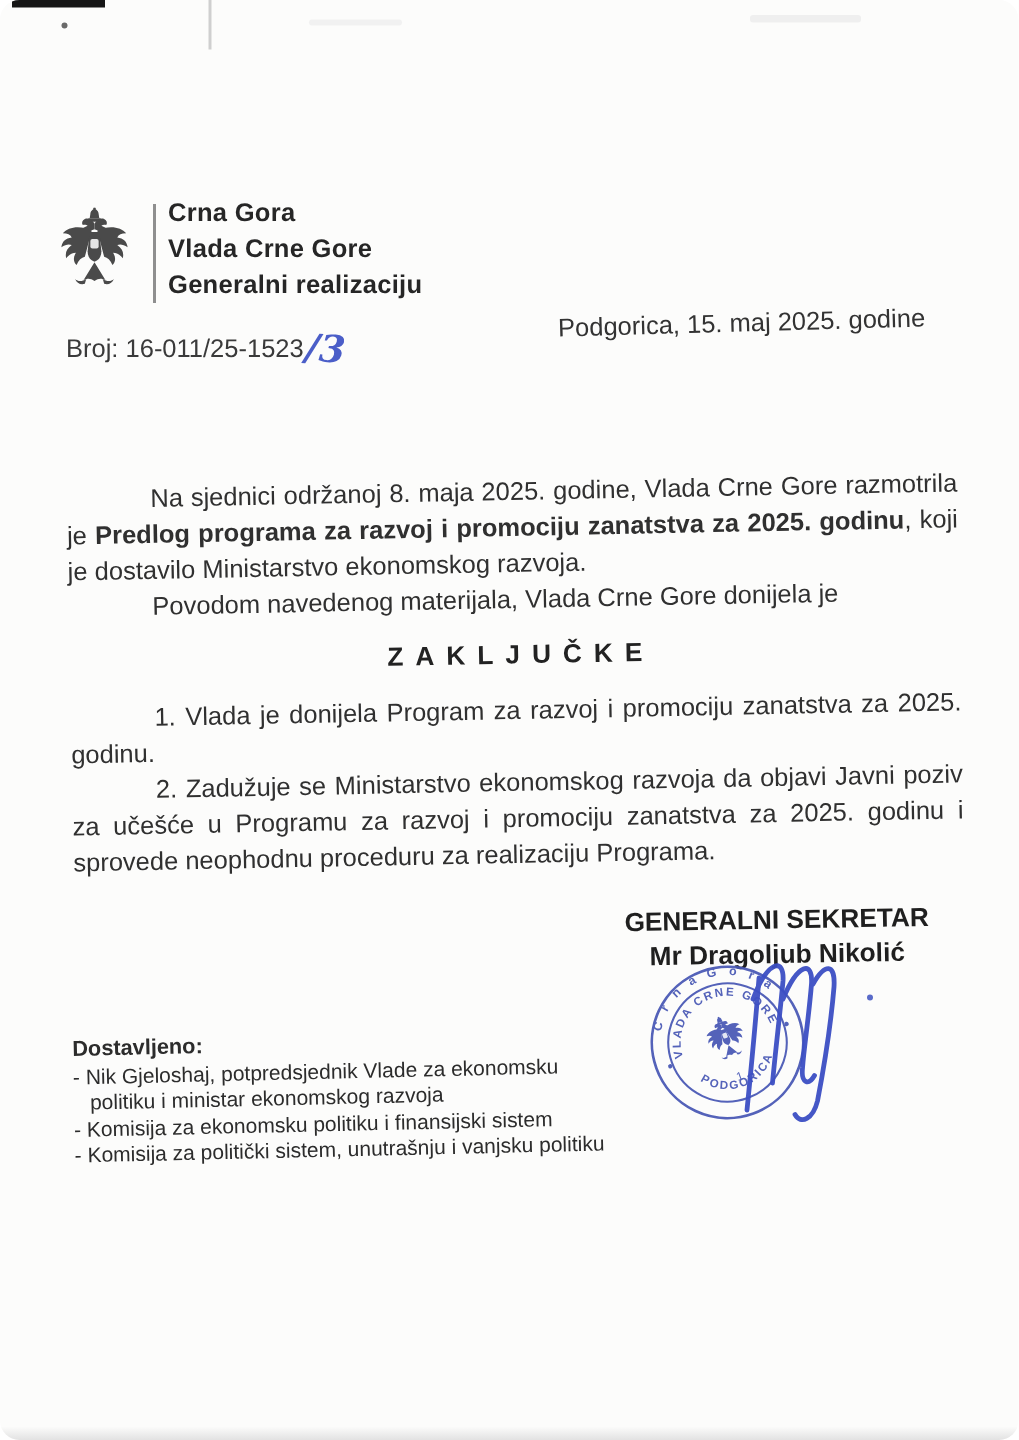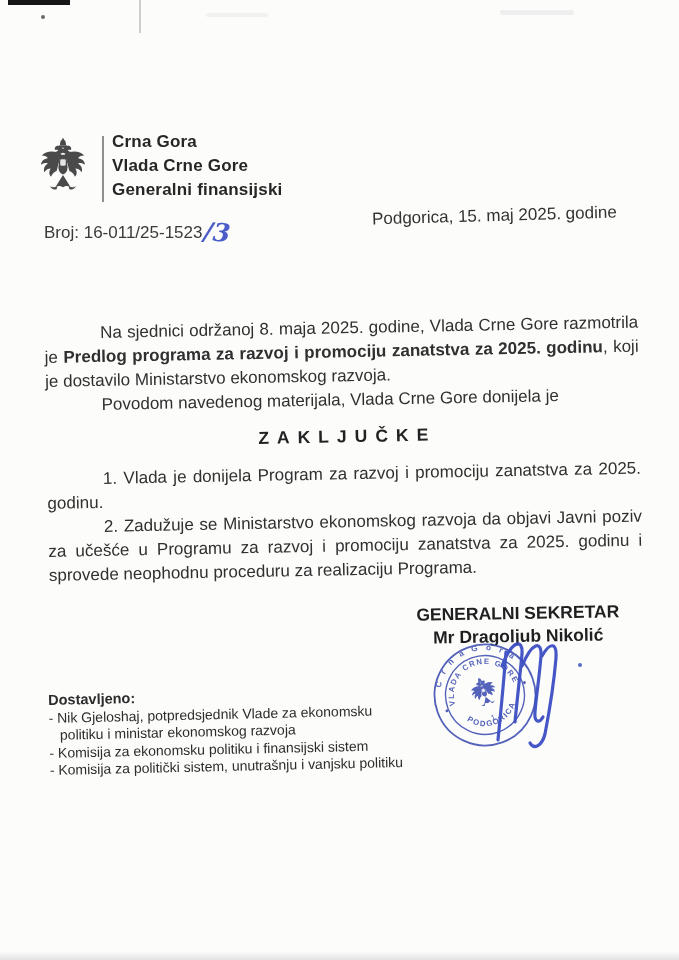--- a/index.html
+++ b/index.html
@@ -3,20 +3,21 @@
 <meta charset="utf-8">
 <style>
   html,body{margin:0;padding:0;}
   .page{
     position:relative;
     width:679px;height:960px;
     background:#fcfcfb;
     overflow:hidden;
     font-family:"Liberation Sans", sans-serif;
     color:#2f2f2f;
+    border-radius:13px;
   }
   
   .art-topbar{position:absolute;left:8px;top:0;width:62px;height:5px;background:#161616;}
   .art-dot{position:absolute;left:41px;top:15px;width:4px;height:4px;background:#6a6a6a;border-radius:50%;}
   .art-vline{position:absolute;left:139px;top:0;width:2px;height:33px;background:#cfcfcf;}
   .art-smudge1{position:absolute;left:500px;top:10px;width:74px;height:5px;background:#efefef;border-radius:2px;}
   .art-smudge2{position:absolute;left:206px;top:13px;width:62px;height:4px;background:#f1f1f1;border-radius:2px;}
   .art-bottom{position:absolute;left:0;bottom:0;width:100%;height:9px;background:linear-gradient(#fcfcfb,#e2e2e2);}
   
   .crest{position:absolute;left:40px;top:133px;width:46px;height:70px;color:#4a4a4a;}
@@ -81,21 +82,21 @@
 
   <div class="crest">
     <svg viewBox="0 0 100 130">
         <use href="#eagle"></use>
       </svg>
   </div>
   <div class="hdr-divider"></div>
   <div class="org-block">
     <div>Crna Gora</div>
     <div>Vlada Crne Gore</div>
-    <div>Generalni finansijski</div>
+    <div>Generalni realizaciju</div>
   </div>
 
   <div class="broj">
     <span>Broj: 16-011/25-1523</span><span class="hand-num">/3</span>
   </div>
   <div class="dateline">Podgorica, 15. maj 2025. godine</div>
 
   <div class="content">
     <p><span>Na sjednici održanoj 8. maja 2025. godine, Vlada Crne Gore razmotrila je </span><span class="bold">Predlog programa za razvoj i promociju zanatstva za 2025. godinu</span><span>, koji je dostavilo Ministarstvo ekonomskog razvoja.</span></p>
     <p>Povodom navedenog materijala, Vlada Crne Gore donijela je</p>

